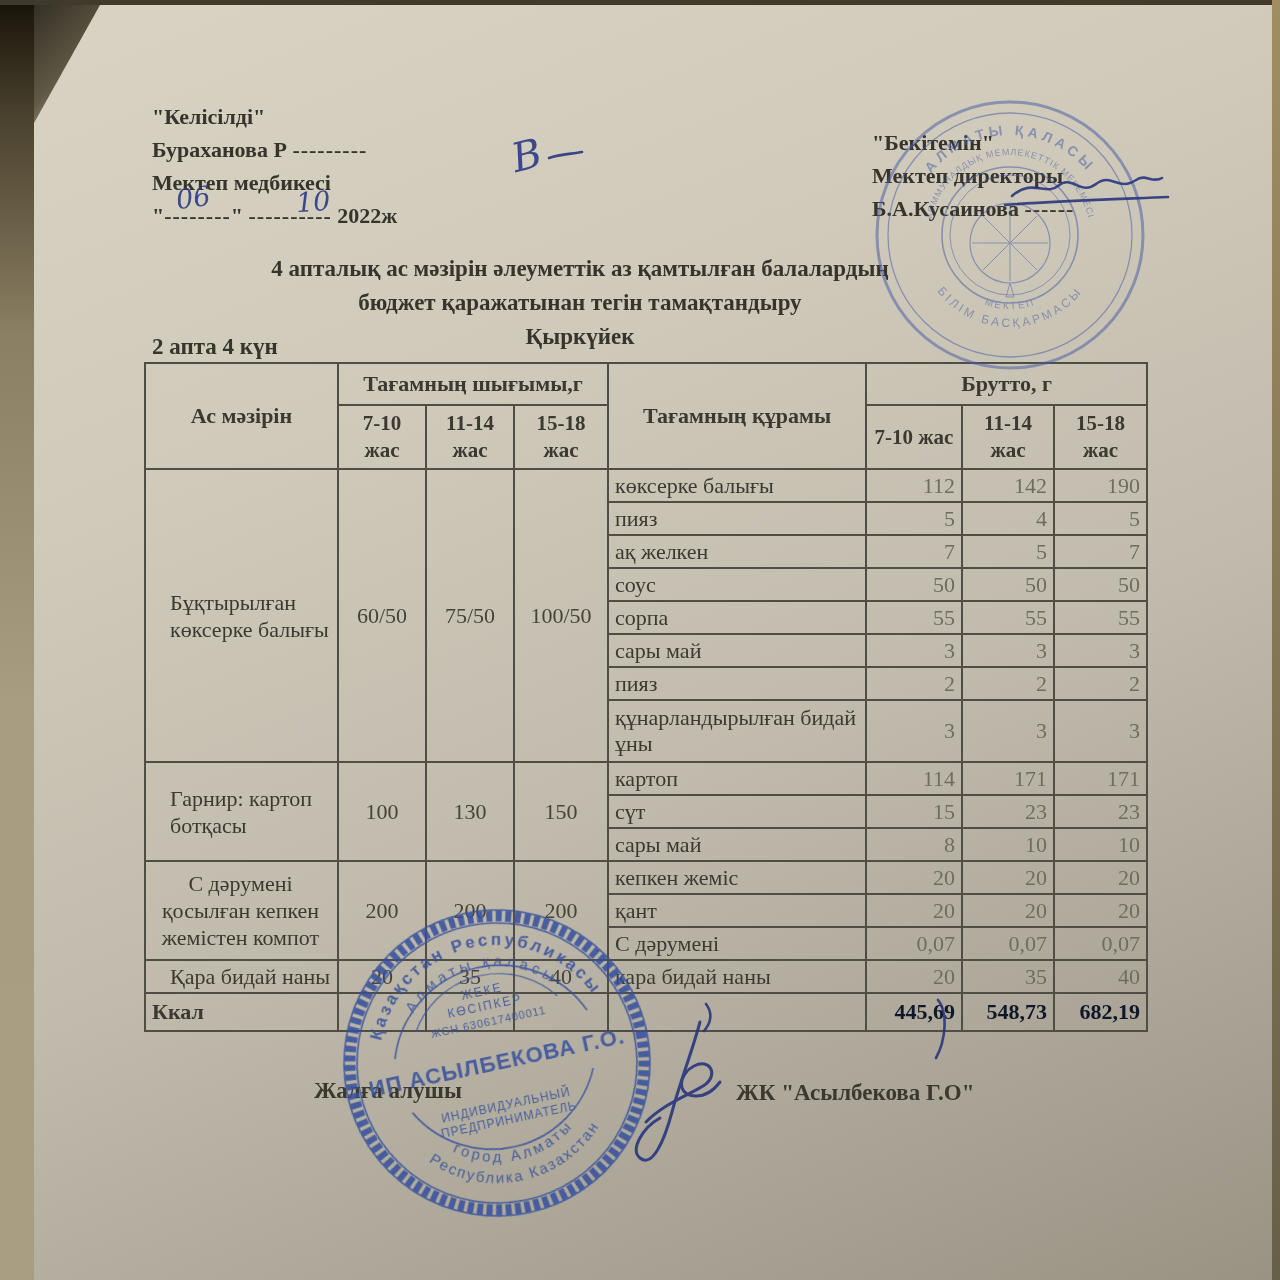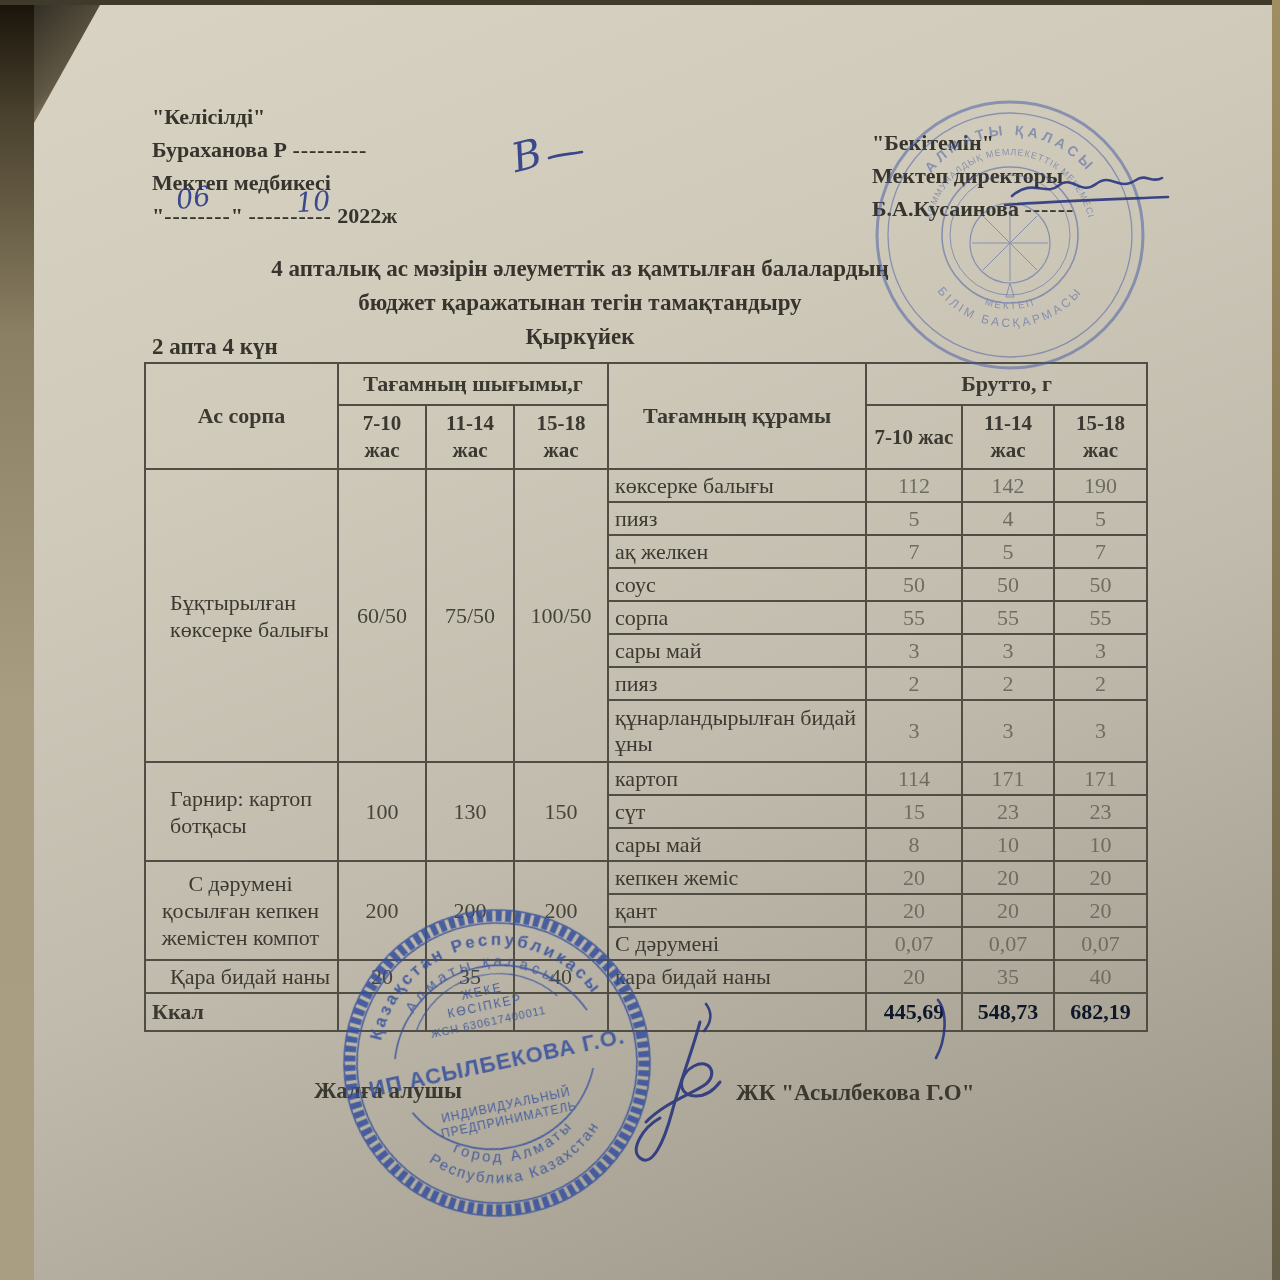--- a/index.html
+++ b/index.html
@@ -33,21 +33,21 @@
   .menu-table thead tr:first-child{height:42px;}
   .menu-table thead tr:last-child{height:64px;}
   .menu-table thead .age{font-size:21px;line-height:27px;}
   .menu-table tbody tr{height:33px;}
   .menu-table tbody tr.tall-row{height:62px;padding-left:27px;}
   .menu-table tbody tr.kcal-row{height:38px;}
   td.dish{font-size:22px;line-height:27px;padding-left:24px;}
   td.dish.center{text-align:center;padding-left:4px;}
   td.portion{text-align:center;font-size:22px;color:#45433a;}
   td.comp{font-size:22px;line-height:26px;}
-  td.num{text-align:center;font-size:22px;color:#6f6c61;}
+  td.num{text-align:right;font-size:22px;color:#6f6c61;}
   td.total{font-weight:bold;color:#0f172a;}
   td.kcal-label{font-size:22px;font-weight:bold;}
 
   .foot-label{font-size:23px;font-weight:bold;color:#3a382f;}
   .ink-layer{position:absolute;left:0;top:0;pointer-events:none;}
   .hand{position:absolute;color:#2c3a88;font-style:italic;font-family:"DejaVu Serif",serif;opacity:.9;}
   .stamp{position:absolute;pointer-events:none;}
 </style>
 </head>
 <body>
@@ -94,21 +94,21 @@
       <col style="width:88px">
       <col style="width:88px">
       <col style="width:94px">
     <col style="width:258px">
       <col style="width:96px">
       <col style="width:92px">
       <col style="width:93px">
   </colgroup>
   <thead>
     <tr>
-      <th rowspan="2">Ас сорпа</th>
+      <th rowspan="2">Ас мәзірін</th>
       <th colspan="3">Тағамның шығымы,г</th>
       <th rowspan="2">Тағамның құрамы</th>
       <th colspan="3">Брутто, г</th>
     </tr>
     <tr>
       <th class="age">7-10 жас</th>
       <th class="age">11-14 жас</th>
       <th class="age">15-18 жас</th>
       <th class="age">7-10 жас</th>
       <th class="age">11-14 жас</th>

